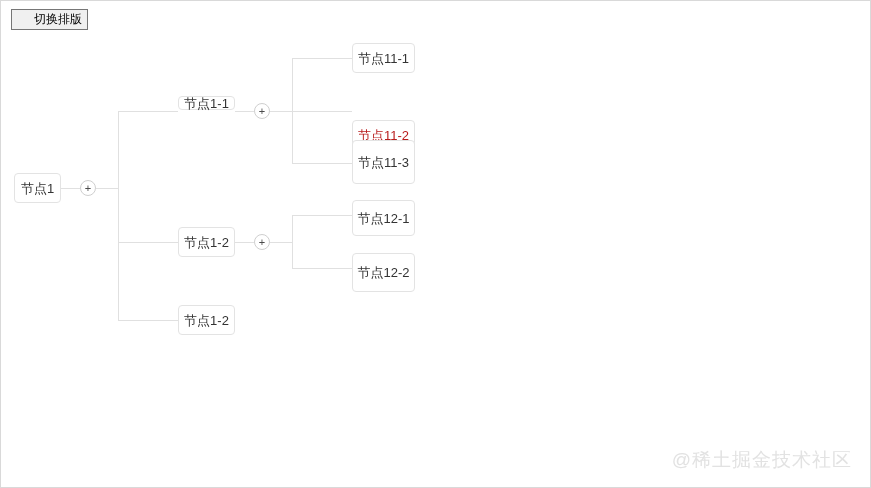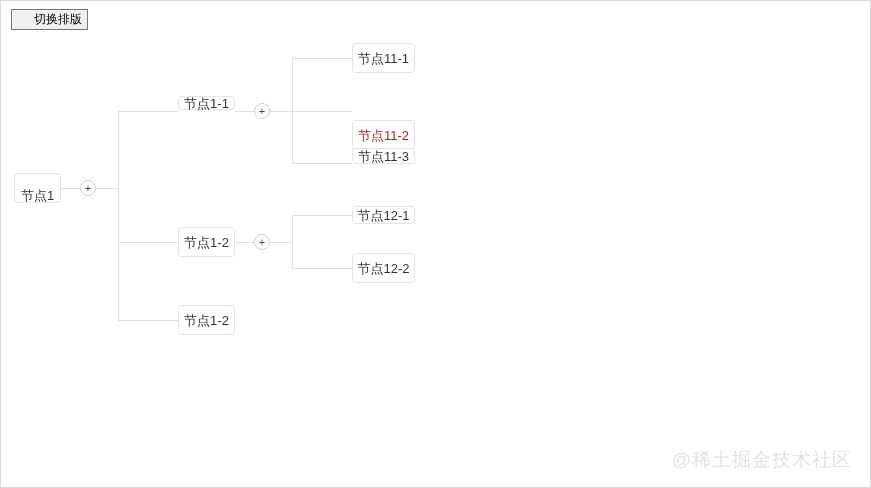--- a/index.html
+++ b/index.html
@@ -132,48 +132,48 @@
         <path d="M 269 110 L 291 110 L 291 57 L 351 57" fill="none" stroke="#e0e0e0" stroke-width="1" shape-rendering="crispEdges"></path>
         <path d="M 269 110 L 291 110 L 351 110" fill="none" stroke="#e0e0e0" stroke-width="1" shape-rendering="crispEdges"></path>
         <path d="M 269 110 L 291 110 L 291 162 L 351 162" fill="none" stroke="#e0e0e0" stroke-width="1" shape-rendering="crispEdges"></path>
         <path d="M 269 241 L 291 241 L 291 214 L 351 214" fill="none" stroke="#e0e0e0" stroke-width="1" shape-rendering="crispEdges"></path>
         <path d="M 269 241 L 291 241 L 291 267 L 351 267" fill="none" stroke="#e0e0e0" stroke-width="1" shape-rendering="crispEdges"></path>
         <path d="M 60 187 L 79 187" fill="none" stroke="#e0e0e0" stroke-width="1" shape-rendering="crispEdges"></path>
         <path d="M 234 110 L 253 110" fill="none" stroke="#e0e0e0" stroke-width="1" shape-rendering="crispEdges"></path>
         <path d="M 234 241 L 253 241" fill="none" stroke="#e0e0e0" stroke-width="1" shape-rendering="crispEdges"></path>
       </svg>
     <div class="node-layer">
-        <div class="node" style="left: 13px; top: 172px; width: 47px; height: 30px; border-color: rgb(227, 227, 227); background-color: rgb(255, 255, 255); color: rgb(51, 51, 51); align-items: flex-end;">
+        <div class="node" style="left: 13px; top: 172px; width: 47px; height: 30px; border-color: rgb(227, 227, 227); background-color: rgb(255, 255, 255); color: rgb(51, 51, 51);">
           <span class="node-label">节点1</span>
         </div>
         <div class="expander" style="left: 79px; top: 179px; border-color: rgb(207, 207, 207); color: rgb(74, 74, 74);">+</div>
         <div class="node" style="left: 177px; top: 95px; width: 57px; height: 14px; border-color: rgb(227, 227, 227); background-color: rgb(255, 255, 255); color: rgb(51, 51, 51);">
           <span class="node-label">节点1-1</span>
         </div>
         <div class="expander" style="left: 253px; top: 102px; border-color: rgb(207, 207, 207); color: rgb(74, 74, 74);">+</div>
         <div class="node" style="left: 177px; top: 226px; width: 57px; height: 30px; border-color: rgb(227, 227, 227); background-color: rgb(255, 255, 255); color: rgb(51, 51, 51);">
           <span class="node-label">节点1-2</span>
         </div>
         <div class="expander" style="left: 253px; top: 233px; border-color: rgb(207, 207, 207); color: rgb(74, 74, 74);">+</div>
         <div class="node" style="left: 177px; top: 304px; width: 57px; height: 30px; border-color: rgb(227, 227, 227); background-color: rgb(255, 255, 255); color: rgb(51, 51, 51);">
           <span class="node-label">节点1-2</span>
         </div>
         <div class="node" style="left: 351px; top: 42px; width: 63px; height: 30px; border-color: rgb(227, 227, 227); background-color: rgb(255, 255, 255); color: rgb(51, 51, 51);">
           <span class="node-label">节点11-1</span>
         </div>
         <div class="node" style="left: 351px; top: 94px; width: 63px; height: 30px; border-color: rgb(227, 227, 227); background-color: rgb(255, 255, 255); color: #b91c1c; margin-top: 25px;">
           <span class="node-label">节点11-2</span>
         </div>
-        <div class="node" style="left: 351px; top: 147px; width: 63px; height: 16px; border-color: rgb(227, 227, 227); background-color: rgb(255, 255, 255); color: rgb(51, 51, 51);">
+        <div class="node" style="left: 351px; top: 139px; width: 63px; height: 44px; border-color: rgb(227, 227, 227); background-color: rgb(255, 255, 255); color: rgb(51, 51, 51);">
           <span class="node-label">节点11-3</span>
         </div>
-        <div class="node" style="left: 351px; top: 199px; width: 63px; height: 18px; border-color: rgb(227, 227, 227); background-color: rgb(255, 255, 255); color: rgb(51, 51, 51); margin-top: 6px;">
+        <div class="node" style="left: 351px; top: 199px; width: 63px; height: 36px; border-color: rgb(227, 227, 227); background-color: rgb(255, 255, 255); color: rgb(51, 51, 51);">
           <span class="node-label">节点12-1</span>
         </div>
-        <div class="node" style="left: 351px; top: 252px; width: 63px; height: 30px; border-color: rgb(227, 227, 227); background-color: rgb(255, 255, 255); color: rgb(51, 51, 51);">
+        <div class="node" style="left: 351px; top: 252px; width: 63px; height: 39px; border-color: rgb(227, 227, 227); background-color: rgb(255, 255, 255); color: rgb(51, 51, 51);">
           <span class="node-label">节点12-2</span>
         </div>
       </div>
   </div>
 
   <div class="watermark">@稀土掘金技术社区</div>
 
 </div>
 
 </body></html>

